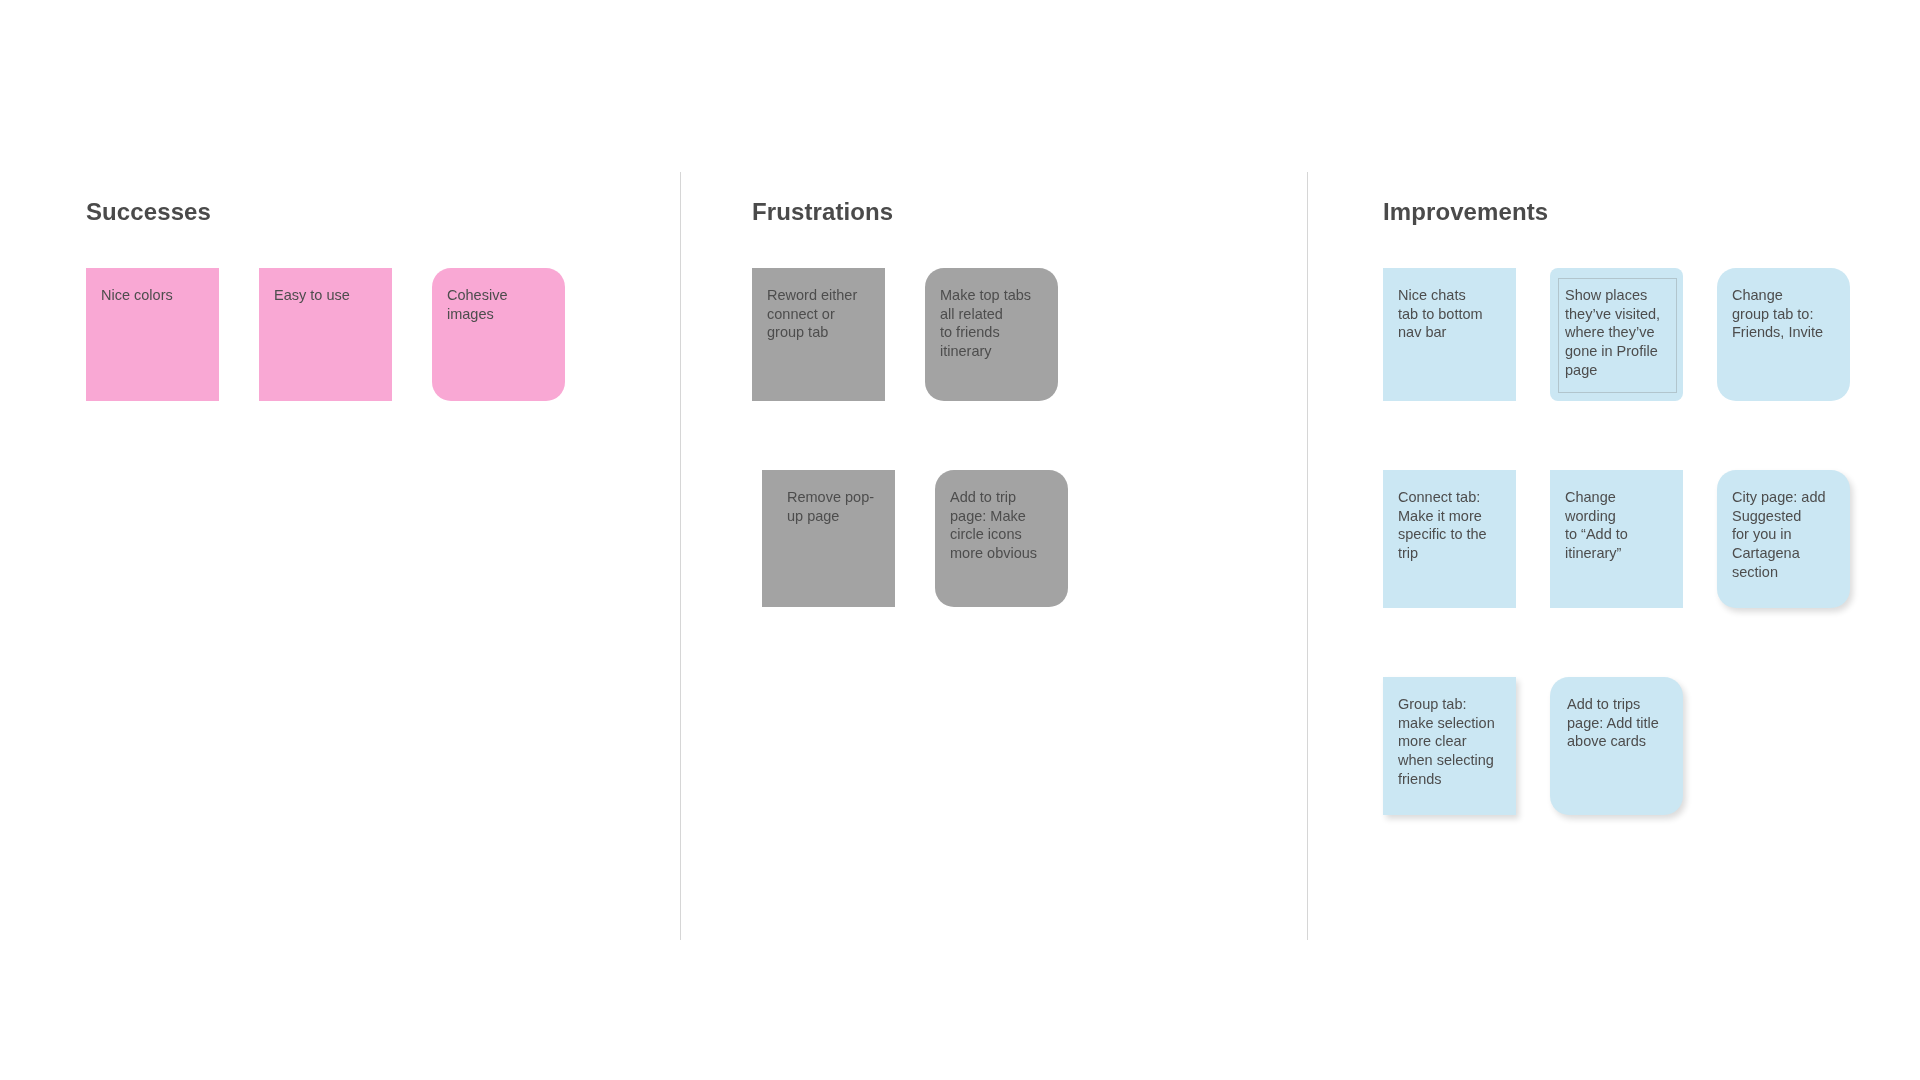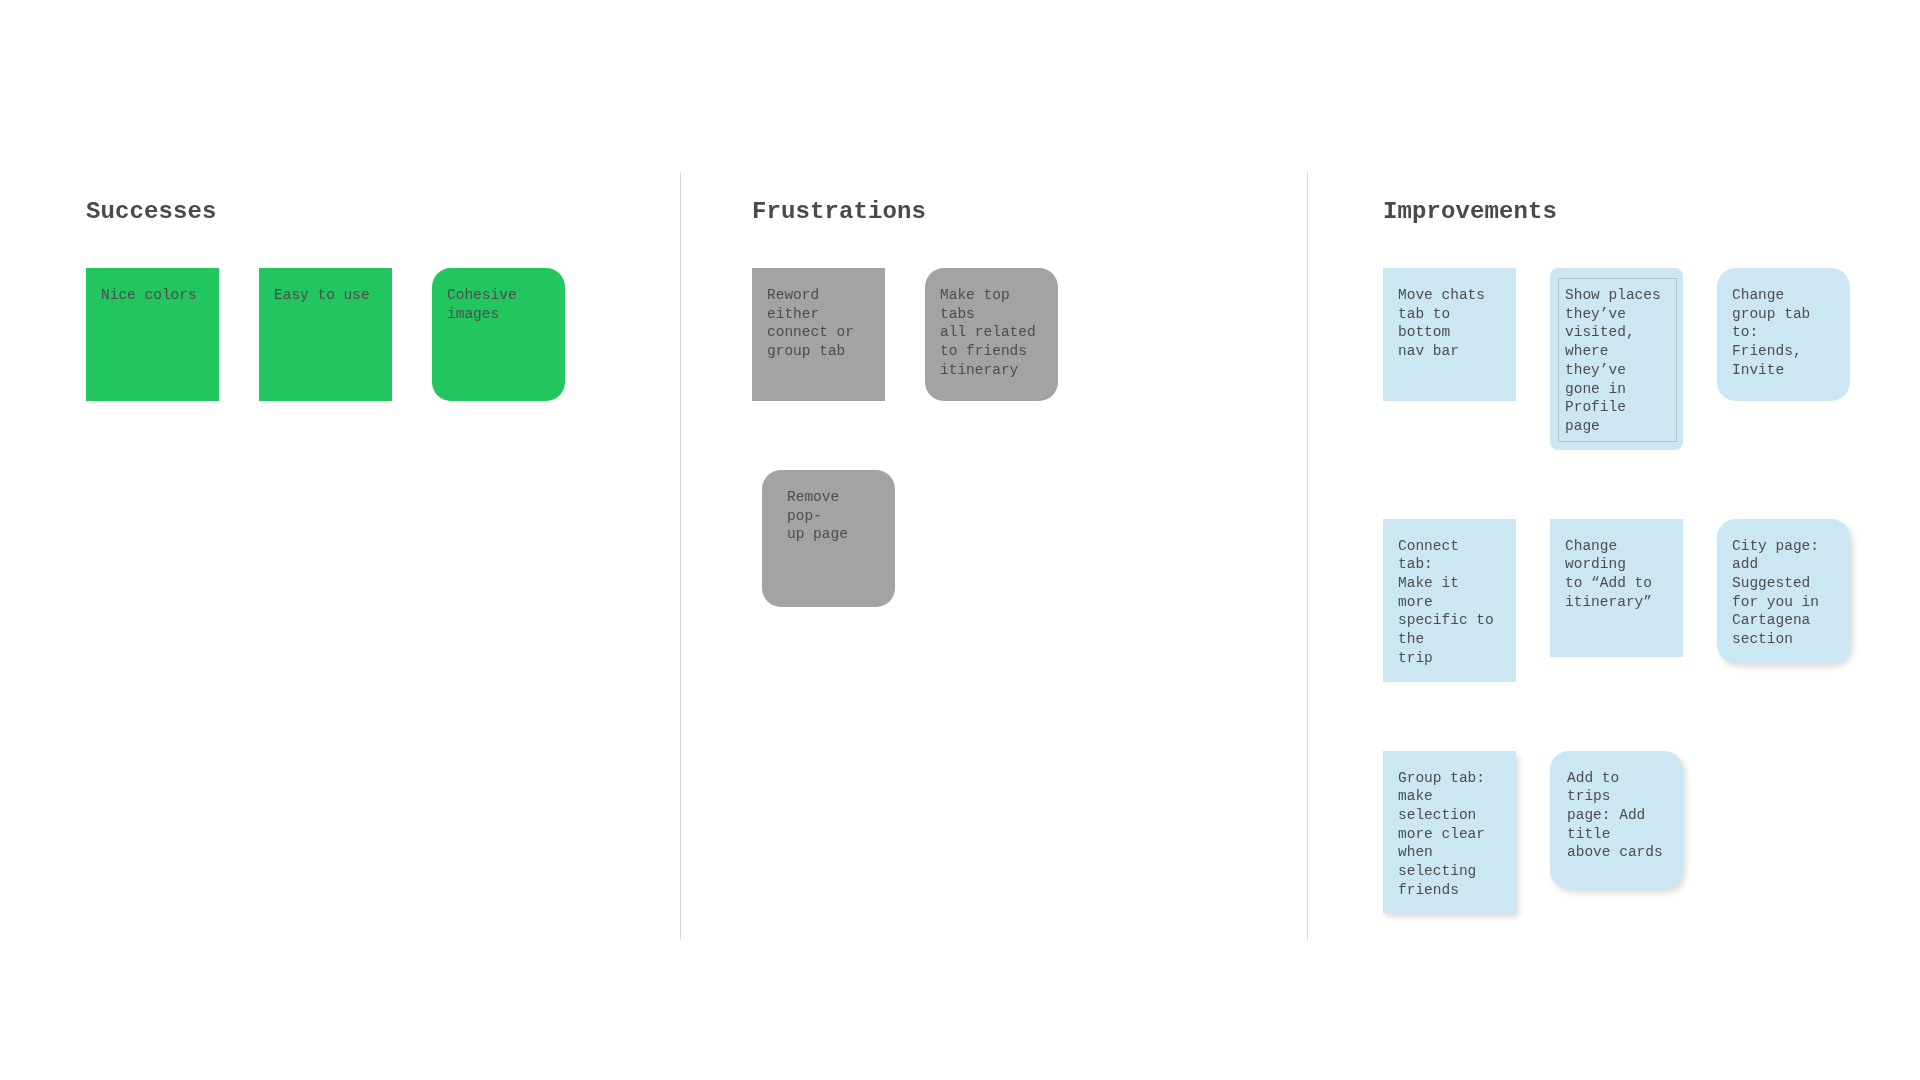--- a/index.html
+++ b/index.html
@@ -13,21 +13,20 @@
     height: 1080px;
     position: relative;
     overflow: hidden;
     font-family: "Liberation Sans", "DejaVu Sans", sans-serif;
     -webkit-font-smoothing: antialiased;
   }
 
   #board {
     position: absolute;
     inset: 0;
-    font-family: Liberation Mono, monospace;
   }
 
   
   .divider {
     position: absolute;
     width: 1px;
     background: #d6d6d6;
     top: 172px;
     height: 768px;
   }
@@ -76,21 +75,21 @@
     box-sizing: border-box;
     margin-right: 40px;
     padding: 18px 14px 14px 15px;
     font-size: 14.5px;
     line-height: 1.29;
     color: #4d4d4d;
     word-wrap: break-word;
   }
   .note:last-child { margin-right: 0; border-radius: 19px; }
 
-  .note.yellow { background: #22c55e; }
+  .note.yellow { background: #f9a8d4; }
   .note.pink   { background: #a3a3a3; }
   .note.blue   { background: #cbe7f3; }
 
   
   .note.tall-h1 { min-height: 133px; }
   .note.tall-h2 { min-height: 137px; }
   .note.tall-h3 { min-height: 138px; }
 
   
   .note.shadowed {
@@ -155,31 +154,37 @@
 all related
 to friends
 itinerary</span>
         </div>
       </div>
       <div class="note-row">
         <div class="note pink tall-h2" style="margin-left:10px;padding-left:25px;">
           <span class="note-text">Remove pop-
 up page</span>
         </div>
+        <div class="note pink tall-h2">
+          <span class="note-text">Add to trip
+page: Make
+circle icons
+more obvious</span>
+        </div>
       </div>
     </div>
   </section>
 
   <section class="column col-improvements">
     <h2 class="column-title">Improvements</h2>
     <div class="notes">
 
       <div class="note-row">
         <div class="note blue tall-h1">
-          <span class="note-text">Move chats
+          <span class="note-text">Nice chats
 tab to bottom
 nav bar</span>
         </div>
         <div class="note blue tall-h1 outlined" style="margin-left:-6px;border-radius:8px;">
           <span class="note-text">Show places
 they’ve visited,
 where they’ve
 gone in Profile
 page</span>
         </div>

